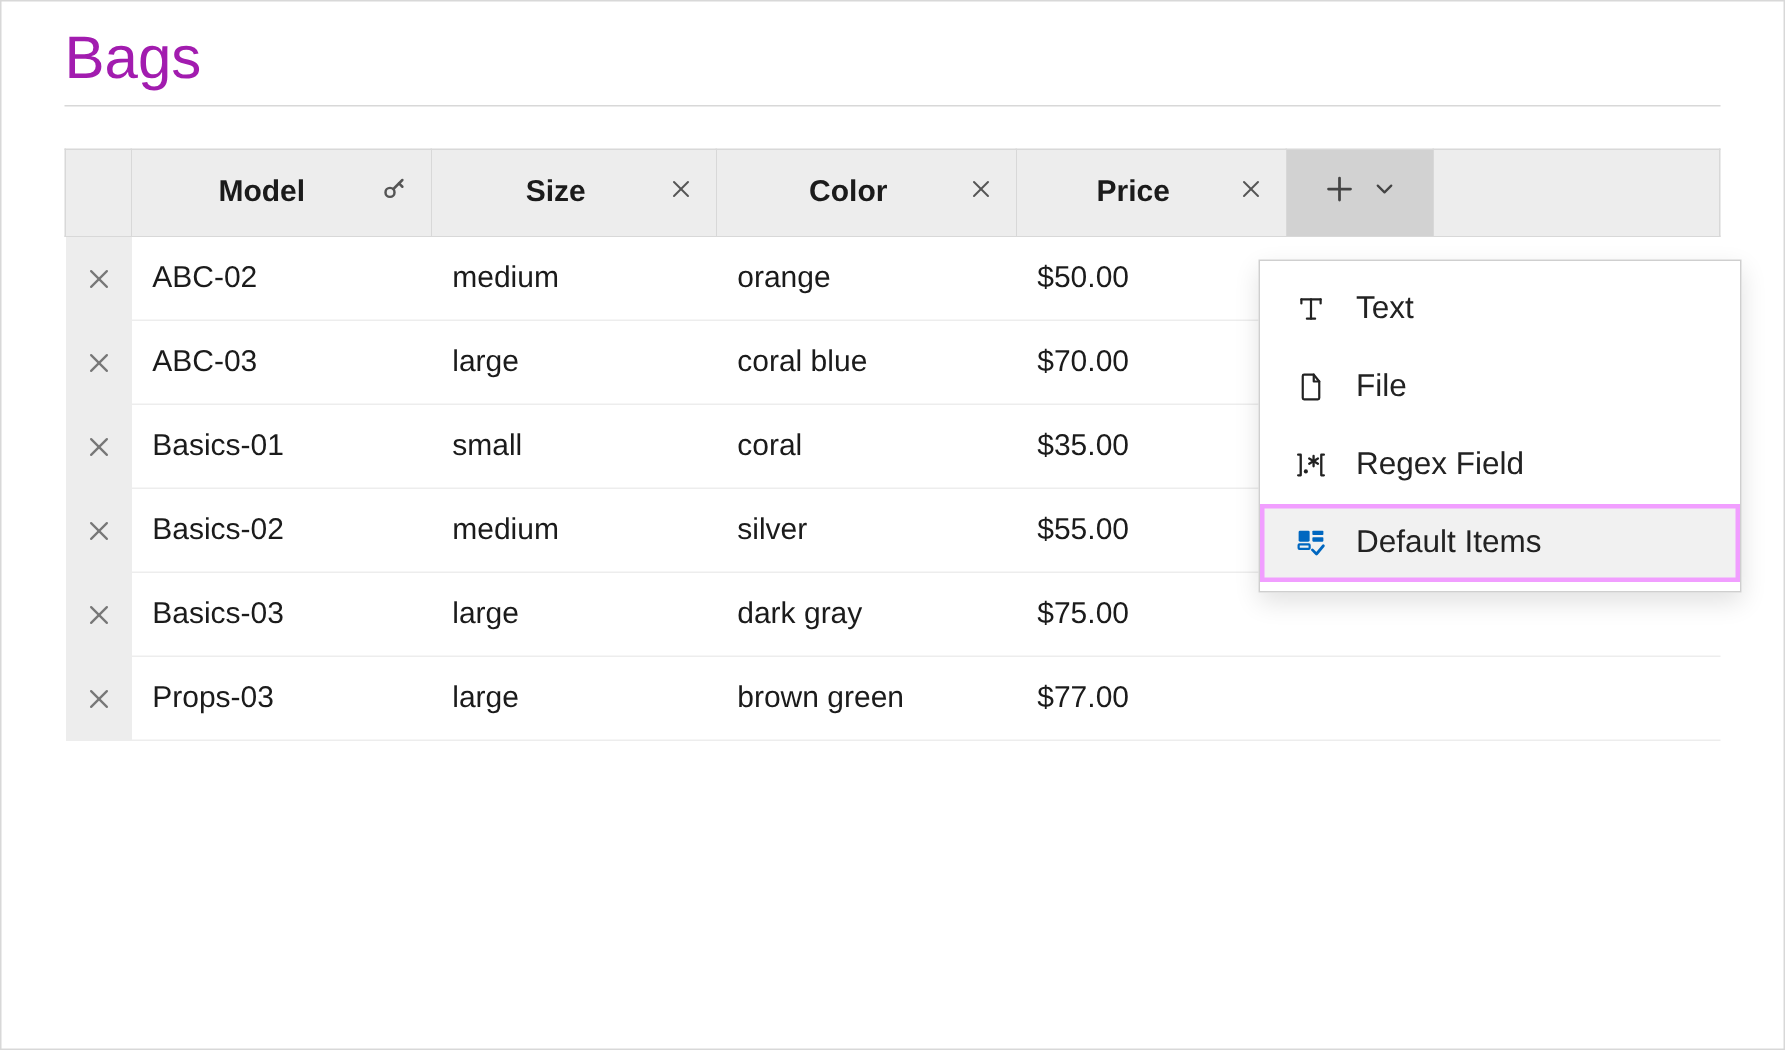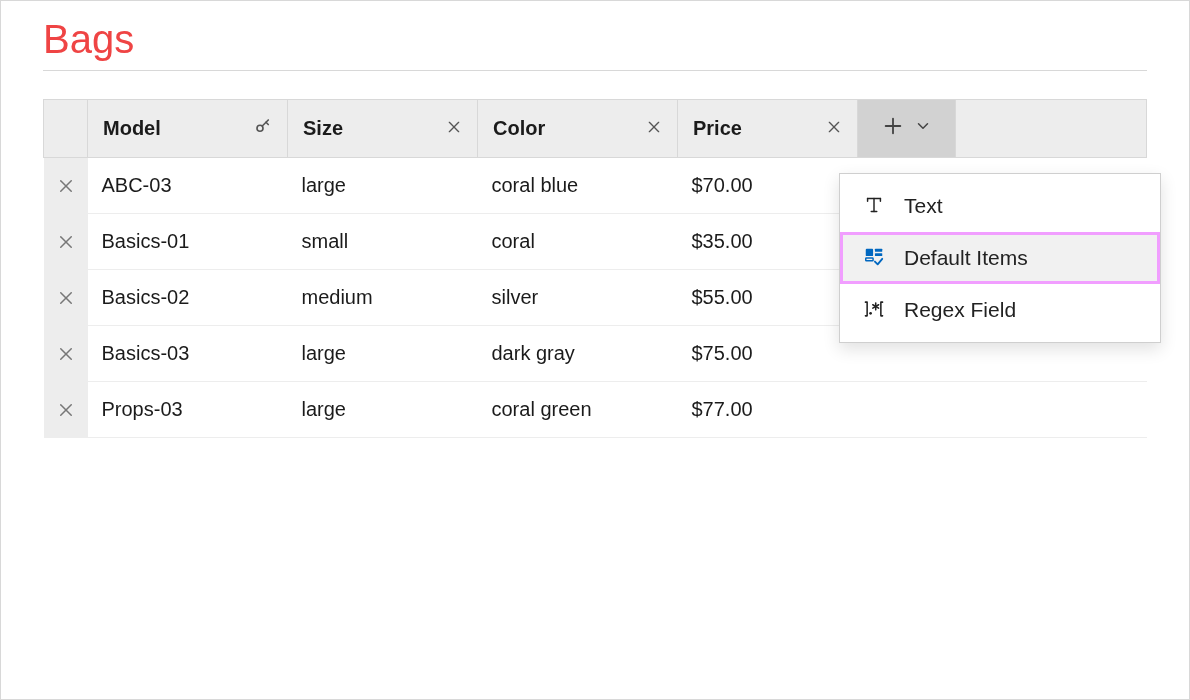--- a/index.html
+++ b/index.html
@@ -13,21 +13,21 @@
     border: 1px solid #d8d8d8;
     width: 1190px;
     height: 700px;
     padding: 16px 42px 0 42px;
     position: relative;
   }
   .page-title {
     font-size: 40px;
     font-weight: 400;
     margin: 0 0 8px 0;
-    color: #ef4444;
+    color: #a21caf;
   }
   .title-rule {
     border: none;
     border-top: 1px solid #d8d8d8;
     margin: 0 0 28px 0;
   }
 
   
   .grid {
     width: 100%;
@@ -37,20 +37,21 @@
   .grid th, .grid td {
     text-align: left;
     vertical-align: middle;
   }
   .grid thead th {
     background: #ededed;
     border: 1px solid #d8d8d8;
     font-weight: 600;
     height: 58px;
     position: relative;
+    text-align: center;
   }
   .col-del-header {
     width: 44px;
     background: #ededed;
     border: 1px solid #d8d8d8;
   }
   .col-header-inner {
     display: flex;
     align-items: center;
     padding: 0 14px;
@@ -98,21 +99,21 @@
     top: 172px;
     left: 838px;
     width: 322px;
     background: #fff;
     border: 1px solid #cfcfcf;
     box-shadow: 0 6px 16px rgba(0,0,0,0.12);
     padding: 6px 0;
   }
   .menu-item {
     display: flex;
-    align-items: flex-start;
+    align-items: center;
     gap: 18px;
     padding: 14px 22px;
     font-size: 21px;
     color: #222;
     cursor: pointer;
   }
   .menu-item .mi-icon {
     width: 24px;
     display: flex;
     justify-content: center;
@@ -204,20 +205,32 @@
         </th>
         <th style="border:1px solid #d8d8d8; background:#ededed;"></th>
       </tr>
     </thead>
     <tbody id="grid-body">
         <tr>
           <td class="cell-del"><span><svg width="18" height="18" viewBox="0 0 24 24" fill="none" stroke="#777" stroke-width="2" stroke-linecap="round">
                 <line x1="5" y1="5" x2="19" y2="19"></line>
                 <line x1="19" y1="5" x2="5" y2="19"></line>
               </svg></span></td>
+          <td>ABC-02</td>
+          <td>medium</td>
+          <td>orange</td>
+          <td>$50.00</td>
+          <td></td>
+          <td></td>
+        </tr>
+        <tr>
+          <td class="cell-del"><span><svg width="18" height="18" viewBox="0 0 24 24" fill="none" stroke="#777" stroke-width="2" stroke-linecap="round">
+                <line x1="5" y1="5" x2="19" y2="19"></line>
+                <line x1="19" y1="5" x2="5" y2="19"></line>
+              </svg></span></td>
           <td>ABC-03</td>
           <td>large</td>
           <td>coral blue</td>
           <td>$70.00</td>
           <td></td>
           <td></td>
         </tr>
         <tr>
           <td class="cell-del"><span><svg width="18" height="18" viewBox="0 0 24 24" fill="none" stroke="#777" stroke-width="2" stroke-linecap="round">
                 <line x1="5" y1="5" x2="19" y2="19"></line>
@@ -254,21 +267,21 @@
           <td></td>
           <td></td>
         </tr>
         <tr>
           <td class="cell-del"><span><svg width="18" height="18" viewBox="0 0 24 24" fill="none" stroke="#777" stroke-width="2" stroke-linecap="round">
                 <line x1="5" y1="5" x2="19" y2="19"></line>
                 <line x1="19" y1="5" x2="5" y2="19"></line>
               </svg></span></td>
           <td>Props-03</td>
           <td>large</td>
-          <td>coral green</td>
+          <td>brown green</td>
           <td>$77.00</td>
           <td></td>
           <td></td>
         </tr>
       </tbody>
   </table>
 
   <div class="menu">
     <div class="menu-item">
       <span class="mi-icon">
@@ -276,44 +289,53 @@
           <line x1="5" y1="5" x2="19" y2="5"></line>
             <line x1="12" y1="5" x2="12" y2="19"></line>
           <line x1="5" y1="5" x2="5" y2="8"></line>
             <line x1="19" y1="5" x2="19" y2="8"></line>
           <line x1="9" y1="19" x2="15" y2="19"></line>
         </svg>
       </span>
       <span>Text</span>
     </div>
 
-
-    <div class="menu-item highlight">
+    <div class="menu-item">
       <span class="mi-icon">
-        <svg width="22" height="22" viewBox="0 0 24 24" fill="currentColor">
-          <rect x="3" y="3" width="8" height="8" rx="1"></rect>
-          <rect x="13" y="3" width="8" height="3.2" rx="0.6"></rect>
-          <rect x="13" y="7.8" width="8" height="3.2" rx="0.6"></rect>
-          <rect x="3" y="13" width="8" height="3.2" rx="0.6" fill="none" stroke="currentColor" stroke-width="1.6"></rect>
-          <path d="M13 17 l3 3 l5 -6" fill="none" stroke="currentColor" stroke-width="2" stroke-linecap="round" stroke-linejoin="round"></path>
+        <svg width="22" height="22" viewBox="0 0 24 24" fill="none" stroke="currentColor" stroke-width="1.6" stroke-linecap="round" stroke-linejoin="round">
+          <path d="M14 3 H7 a1 1 0 0 0 -1 1 v16 a1 1 0 0 0 1 1 h10 a1 1 0 0 0 1 -1 V8 Z"></path>
+          <polyline points="14 3 14 8 18 8"></polyline>
         </svg>
       </span>
-      <span>Default Items</span>
+      <span>File</span>
     </div>
 
     <div class="menu-item">
       <span class="mi-icon">
         <svg width="24" height="22" viewBox="0 0 28 24" fill="none" stroke="currentColor" stroke-width="1.8" stroke-linecap="round" stroke-linejoin="round">
           <path d="M6 4 v16 M6 4 h-2 M6 20 h-2"></path>
           <path d="M22 4 v16 M22 4 h2 M22 20 h2"></path>
           <circle cx="10" cy="17" r="1.6" fill="currentColor" stroke="none"></circle>
           <g transform="translate(16,9)">
             <line x1="0" y1="-4" x2="0" y2="4"></line>
               <line x1="-3.4" y1="-2" x2="3.4" y2="2"></line>
               <line x1="-3.4" y1="2" x2="3.4" y2="-2"></line>
           </g>
         </svg>
       </span>
       <span>Regex Field</span>
     </div>
 
+    <div class="menu-item highlight">
+      <span class="mi-icon">
+        <svg width="22" height="22" viewBox="0 0 24 24" fill="currentColor">
+          <rect x="3" y="3" width="8" height="8" rx="1"></rect>
+          <rect x="13" y="3" width="8" height="3.2" rx="0.6"></rect>
+          <rect x="13" y="7.8" width="8" height="3.2" rx="0.6"></rect>
+          <rect x="3" y="13" width="8" height="3.2" rx="0.6" fill="none" stroke="currentColor" stroke-width="1.6"></rect>
+          <path d="M13 17 l3 3 l5 -6" fill="none" stroke="currentColor" stroke-width="2" stroke-linecap="round" stroke-linejoin="round"></path>
+        </svg>
+      </span>
+      <span>Default Items</span>
+    </div>
+
   </div>
 </div>
 
 </body></html>

